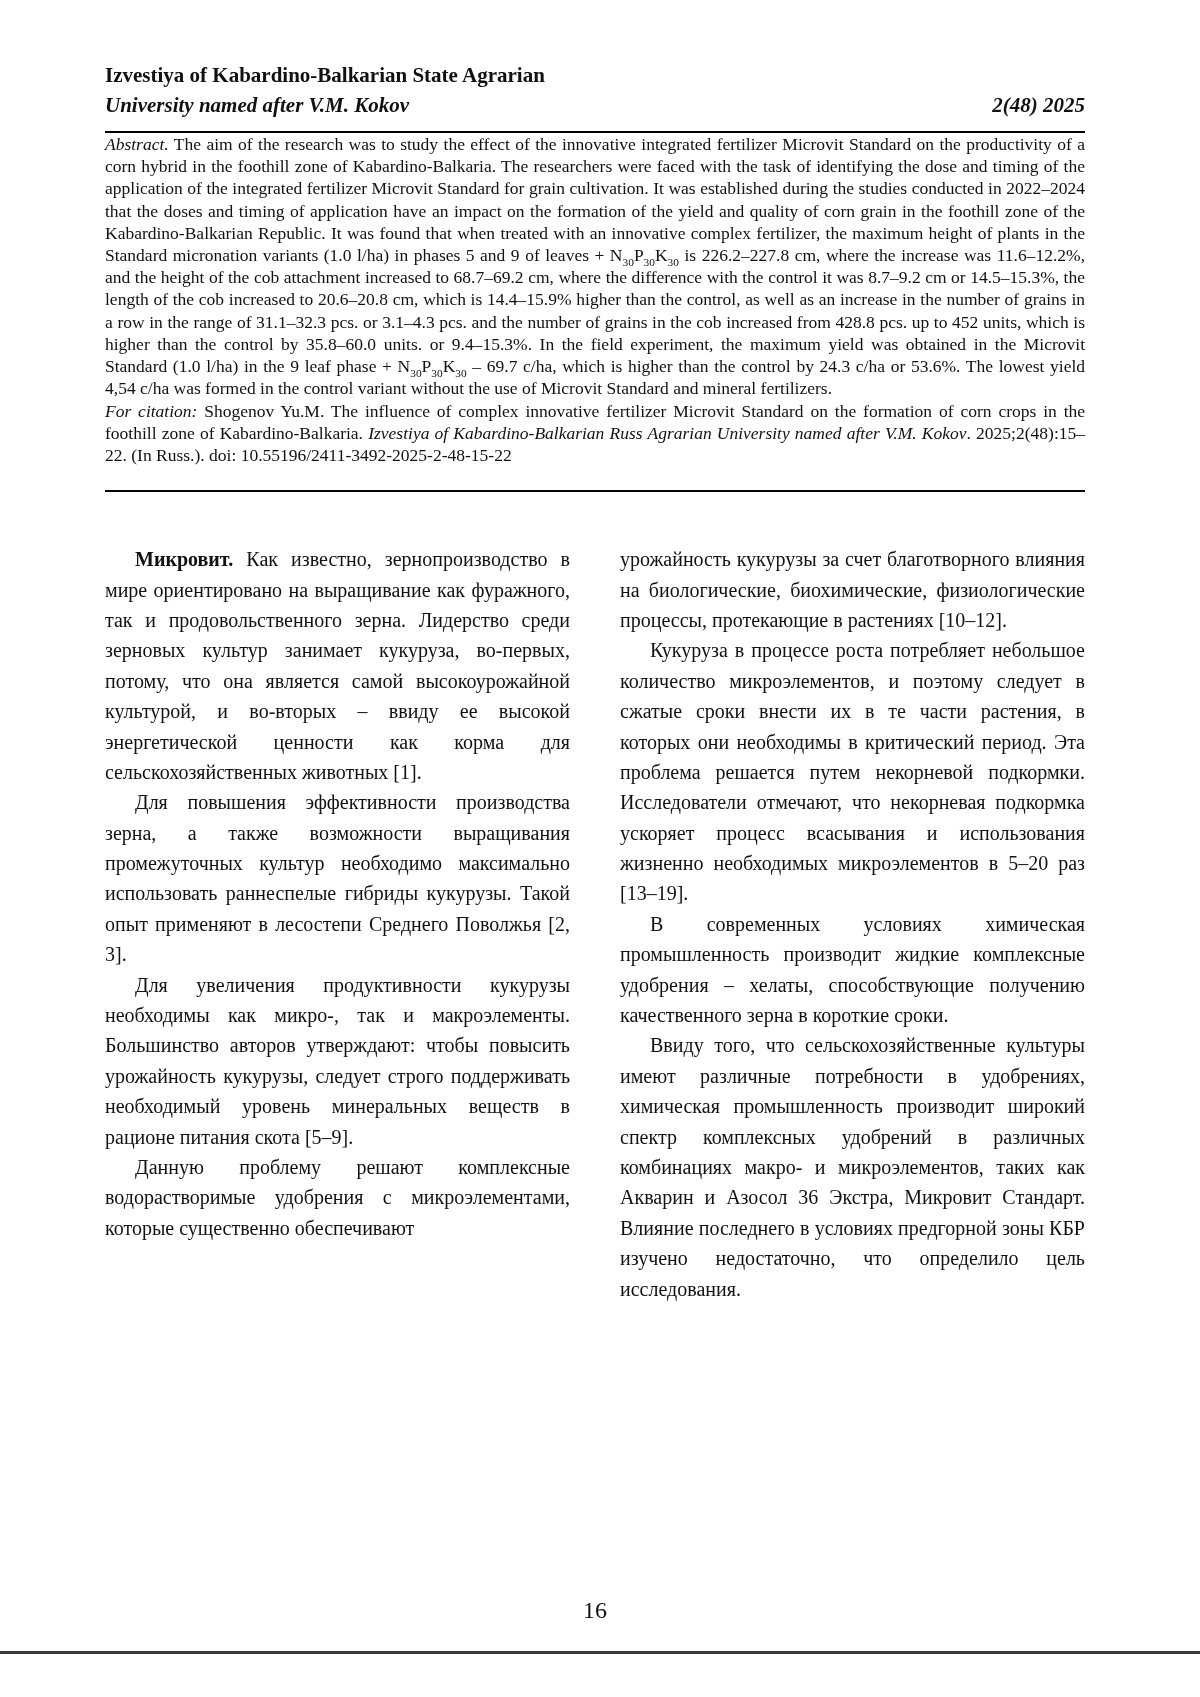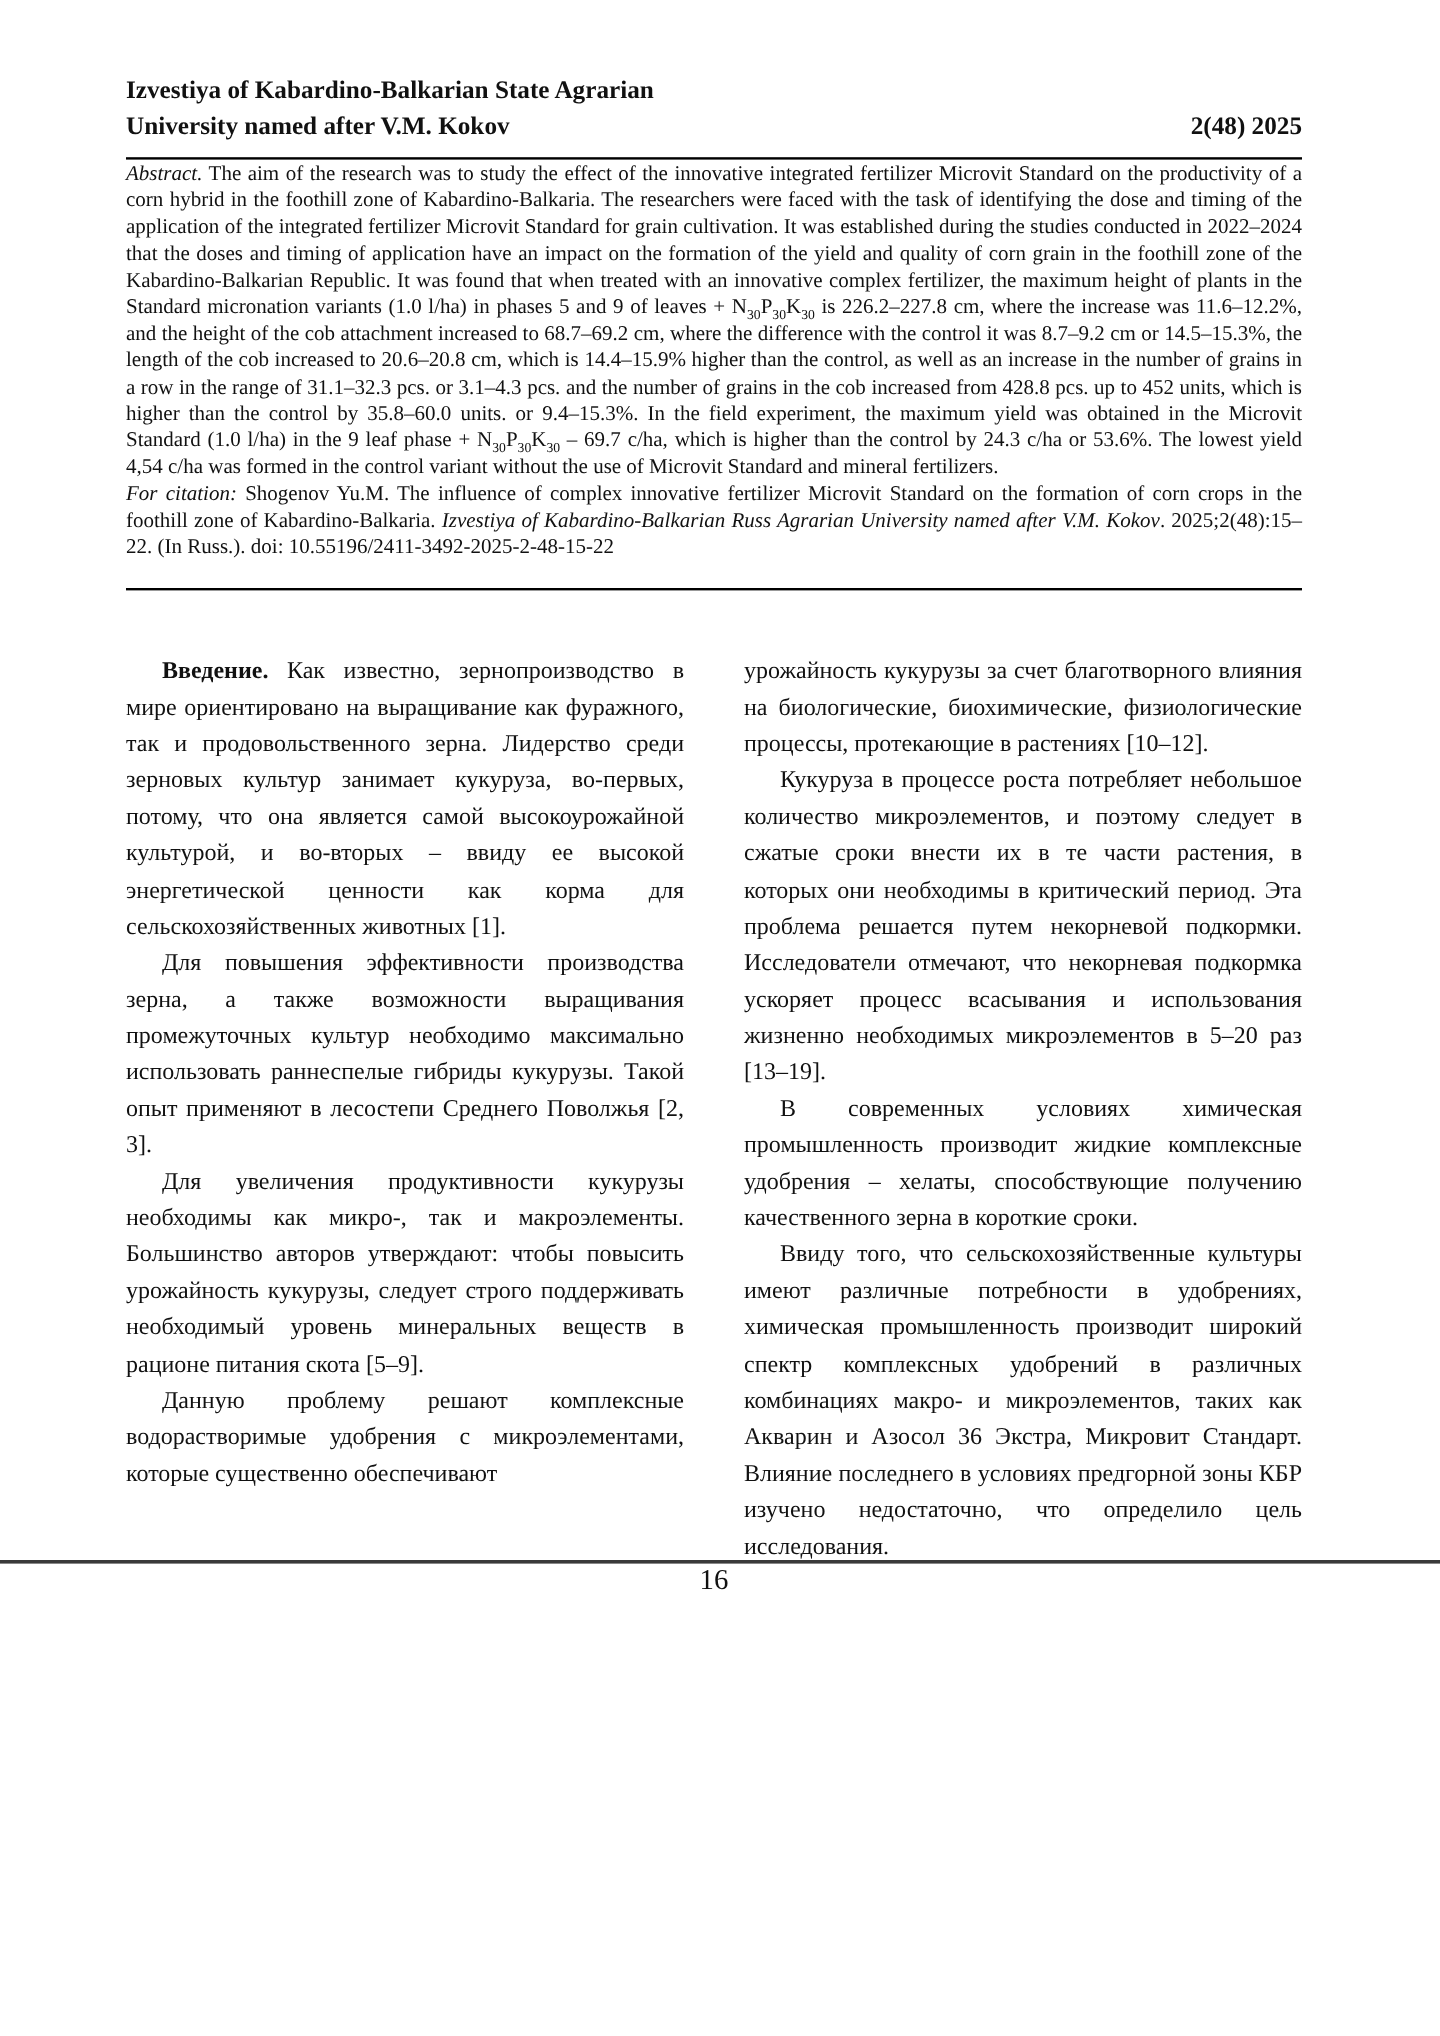--- a/index.html
+++ b/index.html
@@ -8,38 +8,39 @@
     background: #ffffff;
   }
   body {
     width: 1200px;
     height: 1697px;
     overflow: hidden;
   }
   .page {
     box-sizing: border-box;
     width: 1200px;
-    height: 1303px;
+    height: 1654px;
     padding: 60px 115px 0 105px;
     font-family: "Liberation Serif", "DejaVu Serif", serif;
     color: #111111;
     display: flex;
     flex-direction: column;
     position: relative;
   }
   
   .journal-header {
     font-weight: bold;
     font-size: 21px;
     line-height: 1.45;
   }
   .header-row2 {
     display: flex;
     justify-content: space-between;
     align-items: flex-end;
+    font-style: italic;
   }
   .rule {
     border: none;
     border-top: 2px solid #000;
     margin: 10px 0 0 0;
     width: 100%;
   }
   .rule-mid {
     border: none;
     border-top: 2px solid #000;
@@ -132,21 +133,21 @@
       <span><span>Shogenov Yu.M. The influence of complex innovative fertilizer Microvit Standard on the formation of corn crops in the foothill zone of Kabardino-Balkaria. </span><i>Izvestiya of Kabardino-Balkarian Russ Agrarian University named after V.M. Kokov</i><span>. 2025;2(48):15–22. (In Russ.). doi: 10.55196/2411-3492-2025-2-48-15-22</span></span>
     </p>
 
     <hr class="rule-mid">
   </section>
 
   <main class="columns">
 
     <div class="col">
       <p class="indent">
-        <span class="lead">Введение.</span>
+        <span class="lead">Микровит.</span>
         <span>Как известно, зернопроизводство в мире ориентировано на выращивание как фуражного, так и продовольственного зерна. Лидерство среди зерновых культур занимает кукуруза, во-первых, потому, что она является самой высокоурожайной культурой, и во-вторых – ввиду ее высокой энергетической ценности как корма для сельскохозяйственных животных [1].</span>
       </p>
       <p class="indent">Для повышения эффективности производства зерна, а также возможности выращивания промежуточных культур необходимо максимально использовать раннеспелые гибриды кукурузы. Такой опыт применяют в лесостепи Среднего Поволжья [2, 3].</p>
       <p class="indent">Для увеличения продуктивности кукурузы необходимы как микро-, так и макроэлементы. Большинство авторов утверждают: чтобы повысить урожайность кукурузы, следует строго поддерживать необходимый уровень минеральных веществ в рационе питания скота [5–9].</p>
       <p class="indent">Данную проблему решают комплексные водорастворимые удобрения с микроэлементами, которые существенно обеспечивают</p>
     </div>
 
     <div class="col">
       <p class="noindent">урожайность кукурузы за счет благотворного влияния на биологические, биохимические, физиологические процессы, протекающие в растениях [10–12].</p>
       <p class="indent">Кукуруза в процессе роста потребляет небольшое количество микроэлементов, и поэтому следует в сжатые сроки внести их в те части растения, в которых они необходимы в критический период. Эта проблема решается путем некорневой подкормки. Исследователи отмечают, что некорневая подкормка ускоряет процесс всасывания и использования жизненно необходимых микроэлементов в 5–20 раз [13–19].</p>

